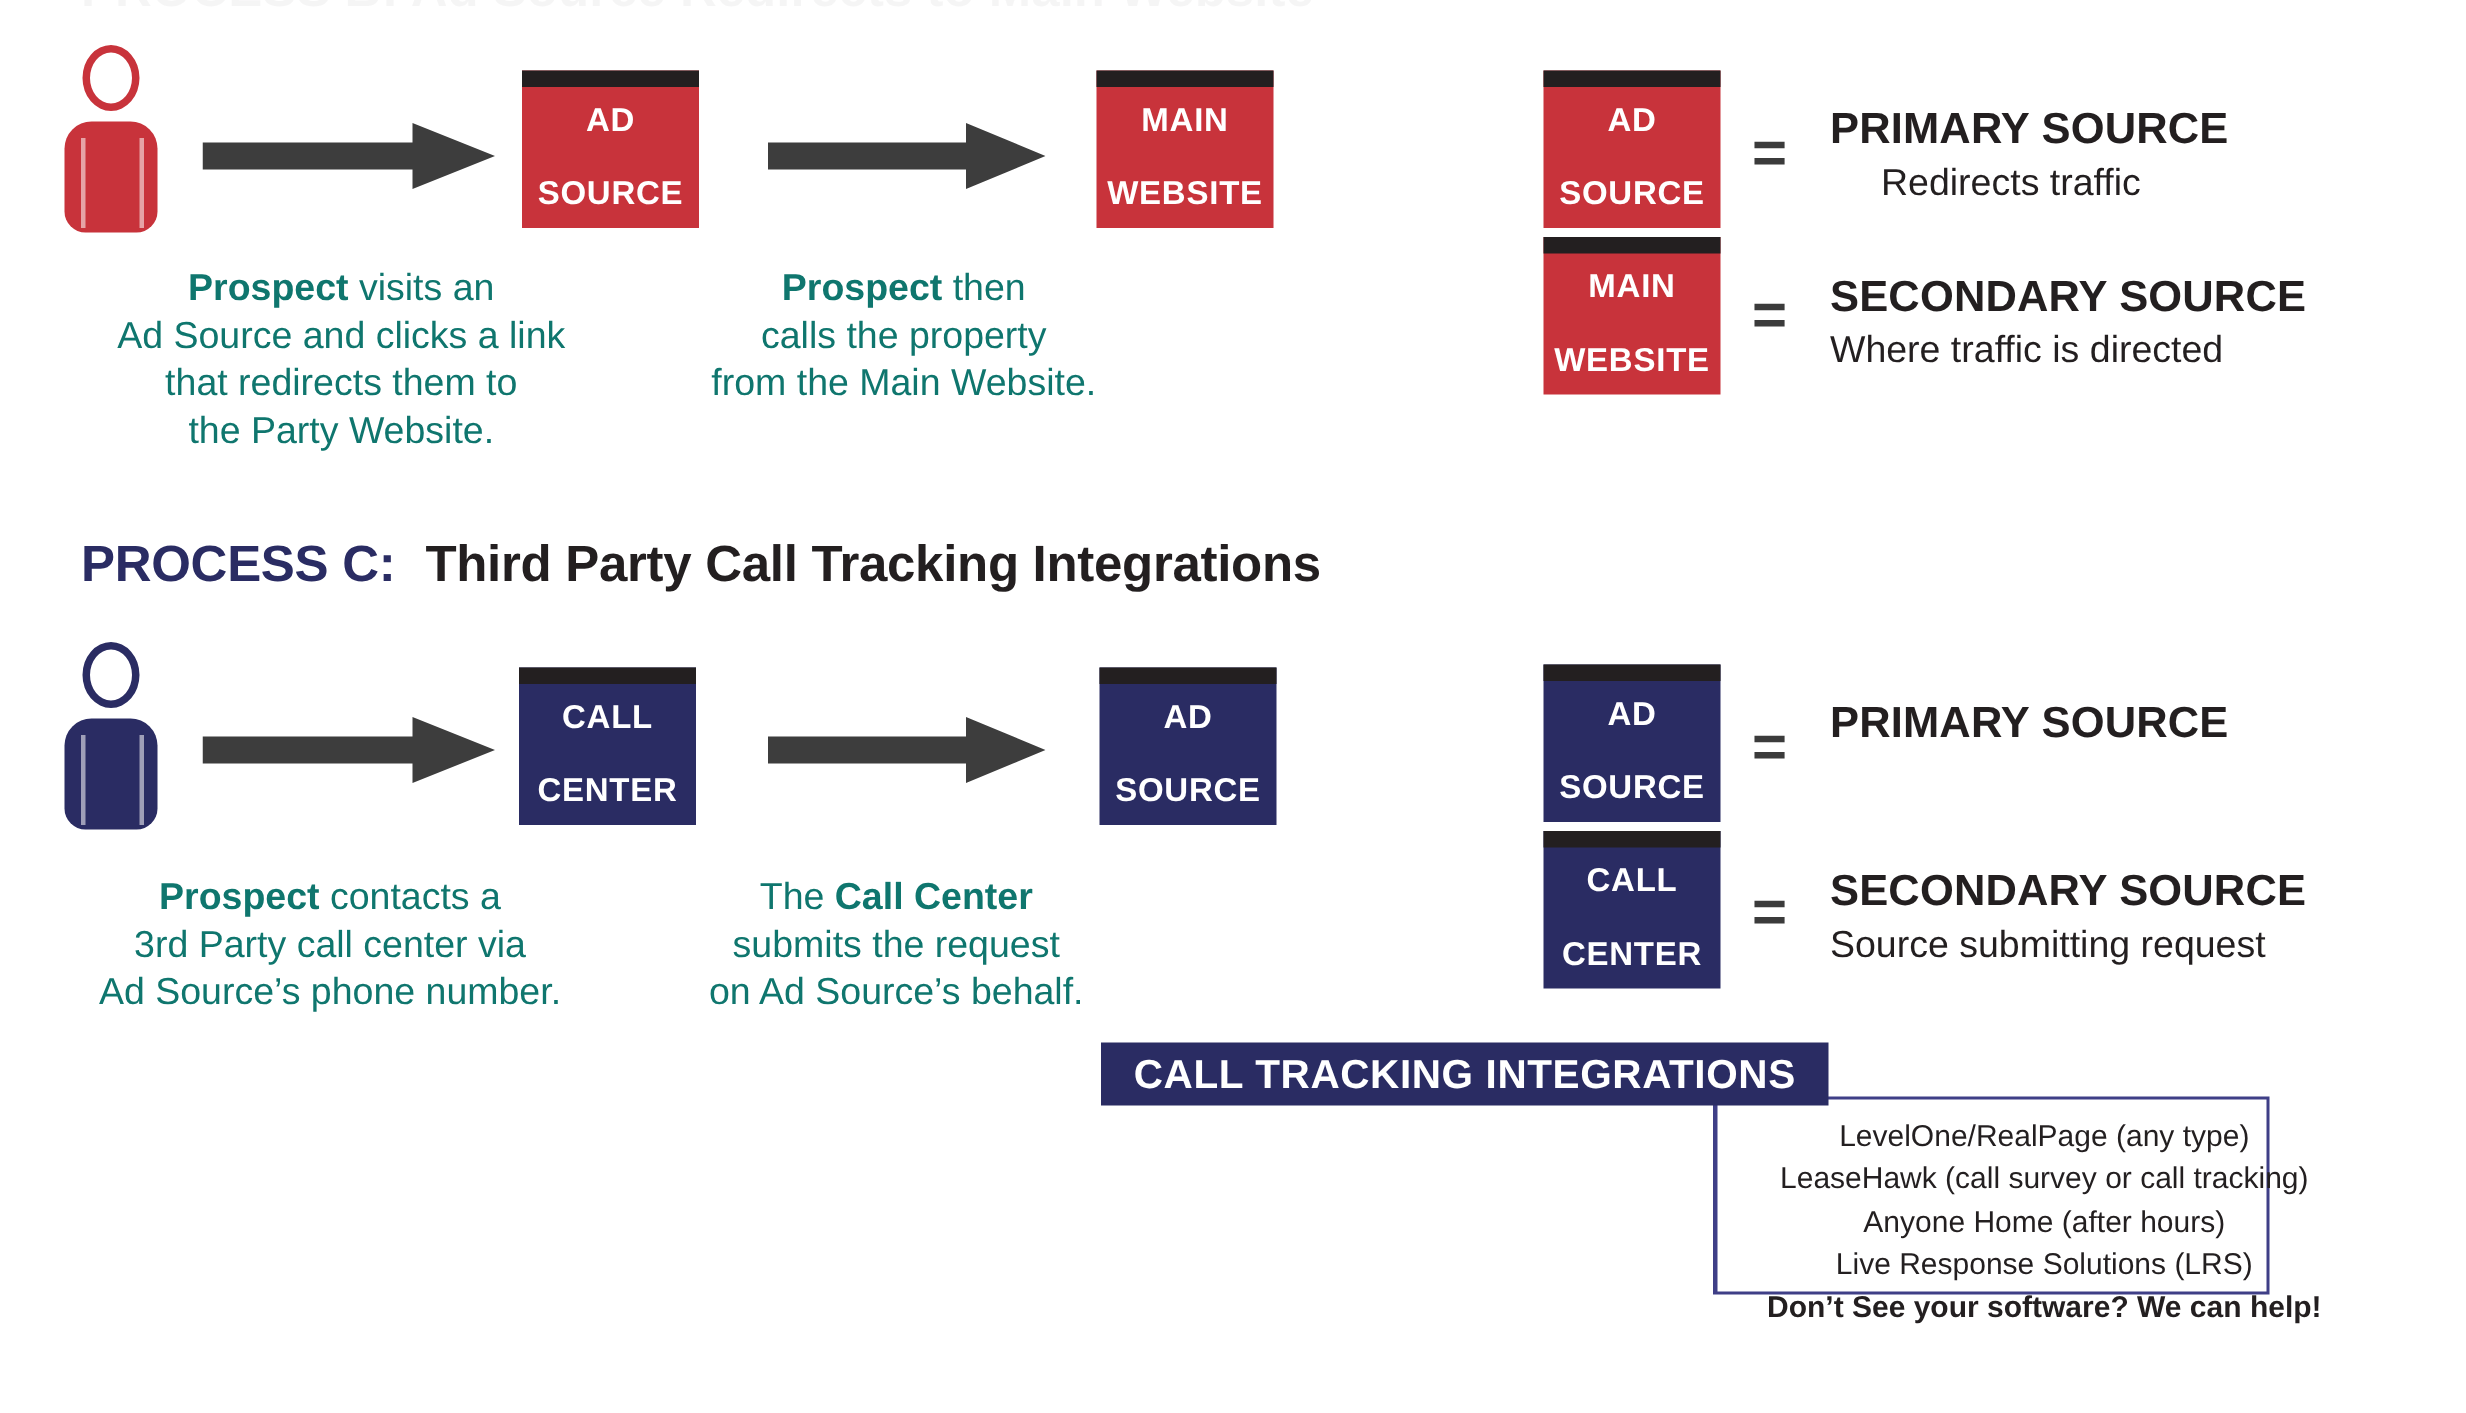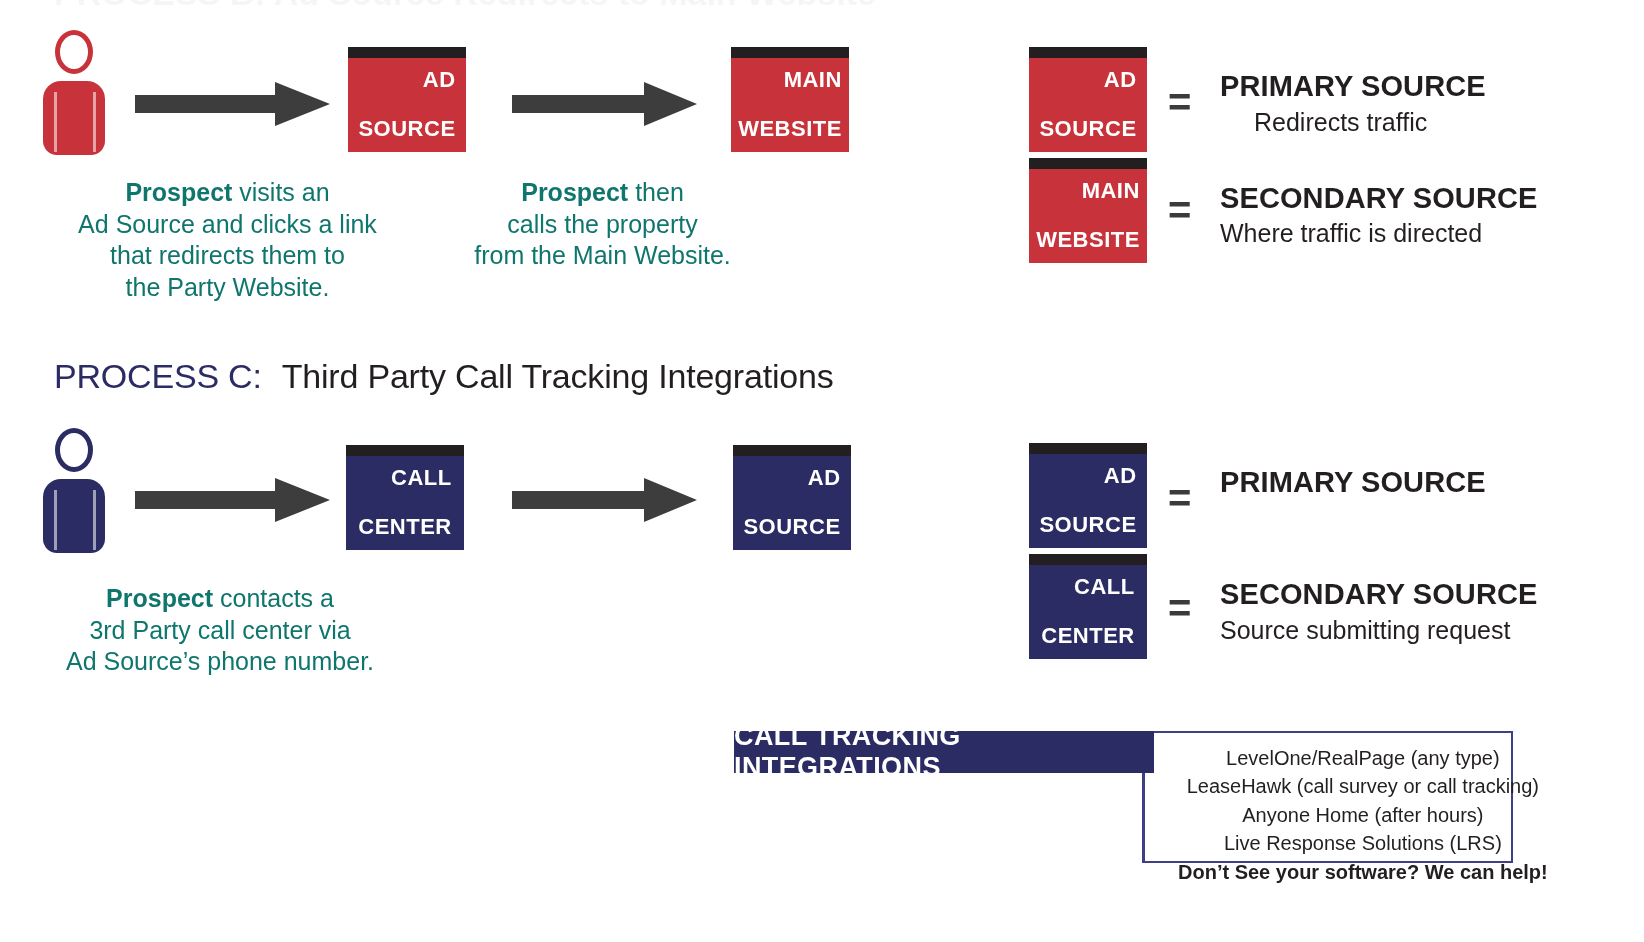--- a/index.html
+++ b/index.html
@@ -67,37 +67,37 @@
     justify-content: center;
     text-align: center;
     color: #ffffff;
     font-weight: bold;
     letter-spacing: .5px;
     line-height: 1.12;
     border-top: 11px solid #231f20;
   }
   .node.red  { background: #c8333b; }
   .node.navy { background: #2a2c63; }
-  .node span { display: block; padding: 0 4px; text-align: right; }
+  .node span { display: block; padding: 0 4px; }
 
   
   .caption {
     position: absolute;
     text-align: center;
     font-size: 25px;
     line-height: 1.26;
     color: #0f766e;
   }
   .caption b { font-weight: bold; }
 
   
   .heading {
     position: absolute;
     font-size: 34px;
-    font-weight: normal;
+    font-weight: bold;
     letter-spacing: -0.2px;
     white-space: nowrap;
   }
   .heading .proc { color: #2a2c63; }
   .heading .sub  { color: #231f20; margin-left: 20px; }
 
   
   .heading-clipped {
     position: absolute;
     font-size: 34px;
@@ -263,20 +263,25 @@
       <span>SOURCE</span>
     </span>
   </div>
 
   <div class="caption" style="left:40px; top:583px; width:360px;">
     <b>Prospect</b><span> contacts  a</span><br>
     <span>3rd Party call center via</span><br>
     <span>Ad Source’s phone number.</span>
   </div>
 
+  <div class="caption" style="left:425px; top:583px; width:345px;">
+    <span>The </span><b>Call Center</b><br>
+    <span>submits the request</span><br>
+    <span>on Ad Source’s behalf.</span>
+  </div>
 
   <div class="node navy" style="left:1029px; top:443px; width:118px; height:105px; font-size:22px;">
     <span>
       <span>AD</span><br>
       <span>SOURCE</span>
     </span>
   </div>
   <div class="legend-eq" style="left:1168px; top:478px;">=</div>
   <div class="legend-title" style="left:1220px; top:466px;">PRIMARY SOURCE</div>
 
@@ -285,21 +290,21 @@
       <span>CALL</span><br>
       <span>CENTER</span>
     </span>
   </div>
   <div class="legend-eq" style="left:1168px; top:588px;">=</div>
   <div class="legend-title" style="left:1220px; top:578px;">SECONDARY SOURCE</div>
   <div class="legend-desc" style="left:1220px; top:616px;">Source submitting request</div>
 
   <div class="integrations-box" style="left:1142px; top:731px; width:371px; height:132px;"></div>
 
-  <div class="integrations-bar" style="left:734px; top:731px; width:420px; height:42px;">
+  <div class="integrations-bar" style="left:734px; top:695px; width:485px; height:42px;text-align:right;">
     <span>CALL TRACKING INTEGRATIONS</span>
   </div>
 
   <div class="integrations-list" style="left:1178px; top:744px;text-align:center;">
     <div>LevelOne/RealPage (any type)</div>
     <div>LeaseHawk (call survey or call tracking)</div>
     <div>Anyone Home (after hours)</div>
     <div>Live Response Solutions (LRS)</div>
     <div class="bold">Don’t See your software? We can help!</div>
   </div>

